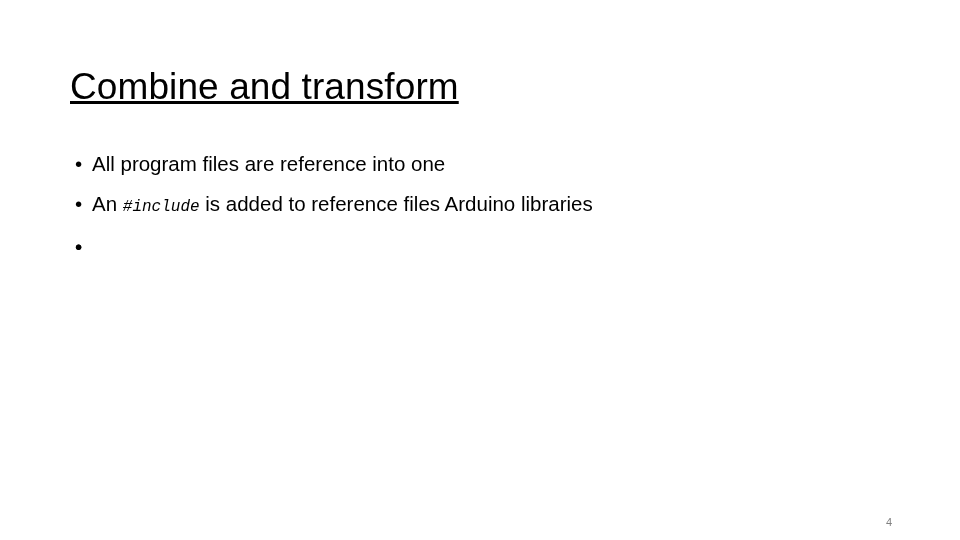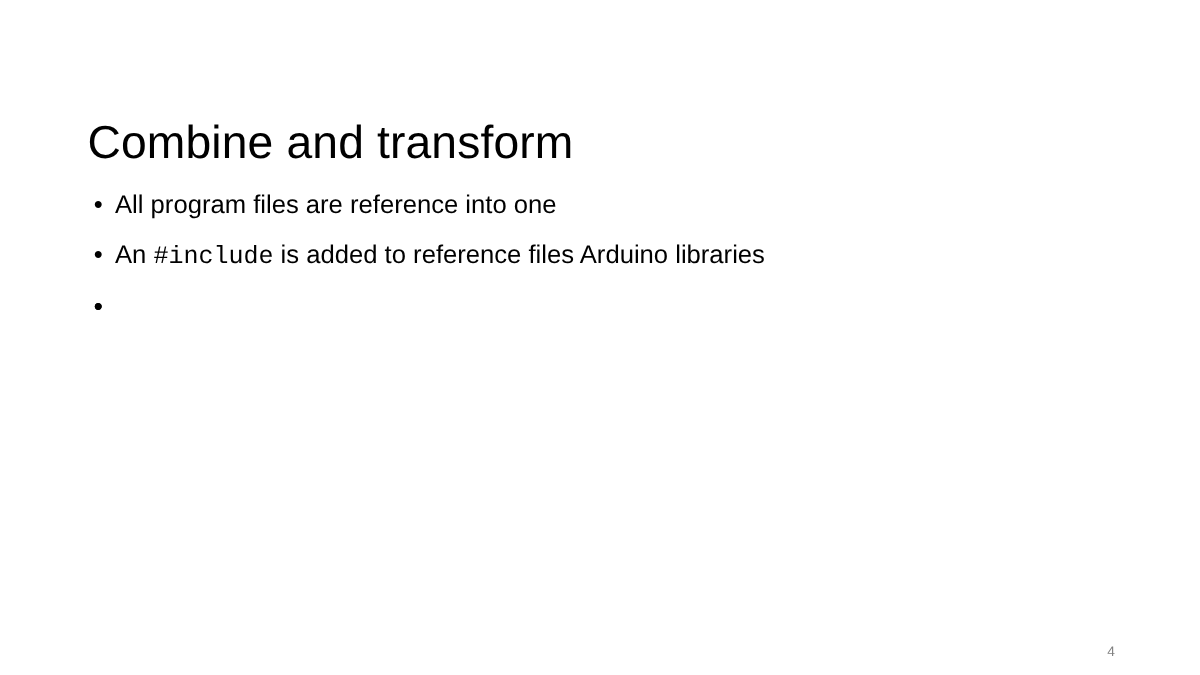--- a/index.html
+++ b/index.html
@@ -20,28 +20,29 @@
     width: 960px;
     height: 540px;
     background: #ffffff;
     box-sizing: border-box;
   }
 
   
   .slide-title {
     position: absolute;
     left: 70px;
-    top: 67px;
+    top: 40px;
     width: 820px;
     font-size: 37px;
     font-weight: 400;
     line-height: 1.2;
     color: #000000;
     letter-spacing: 0.1px;
     white-space: nowrap;
+    text-decoration: underline;
   }
 
   
   .body-list {
     position: absolute;
     left: 72px;
     top: 144px;
     width: 830px;
     margin: 0;
     padding: 0;
@@ -67,23 +68,24 @@
     color: #000000;
   }
 
   .bullet-text {
     display: inline;
   }
 
   
   .code {
     font-family: "Liberation Mono", "DejaVu Sans Mono", monospace;
-    font-size: 20px;
+    font-size: 16px;
     color: #000000;
     letter-spacing: 0px;
+    font-style: italic;
   }
 
   
   .page-number {
     position: absolute;
     right: 68px;
     bottom: 12px;
     font-size: 11px;
     color: #808080;
     text-align: right;

